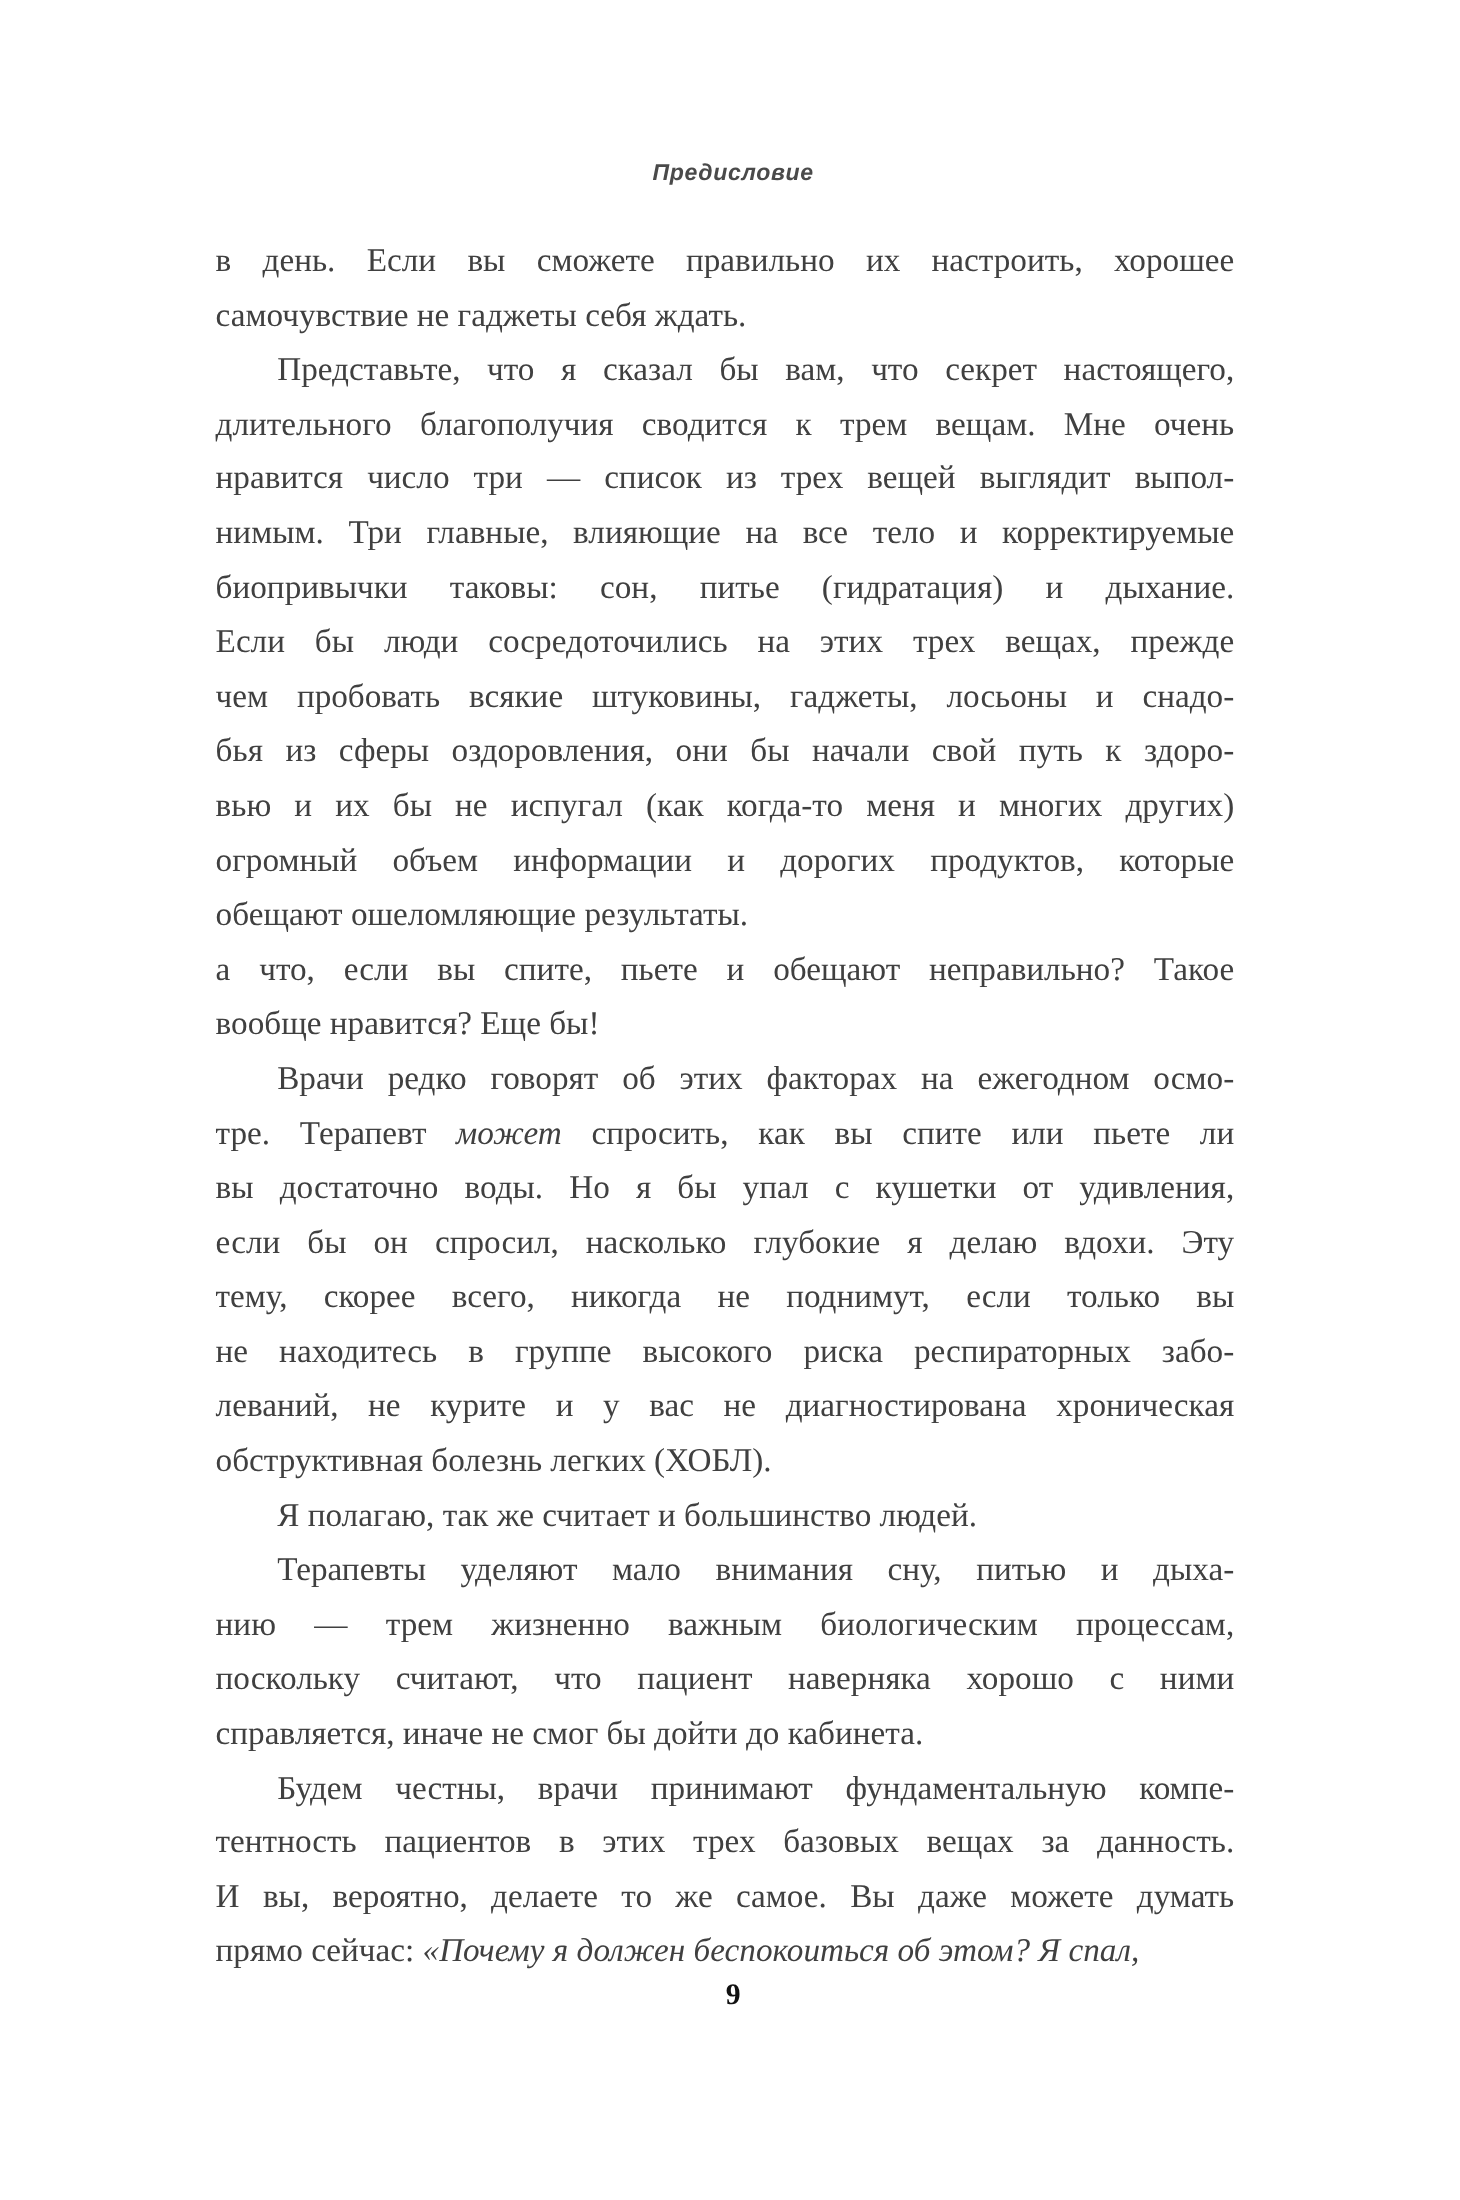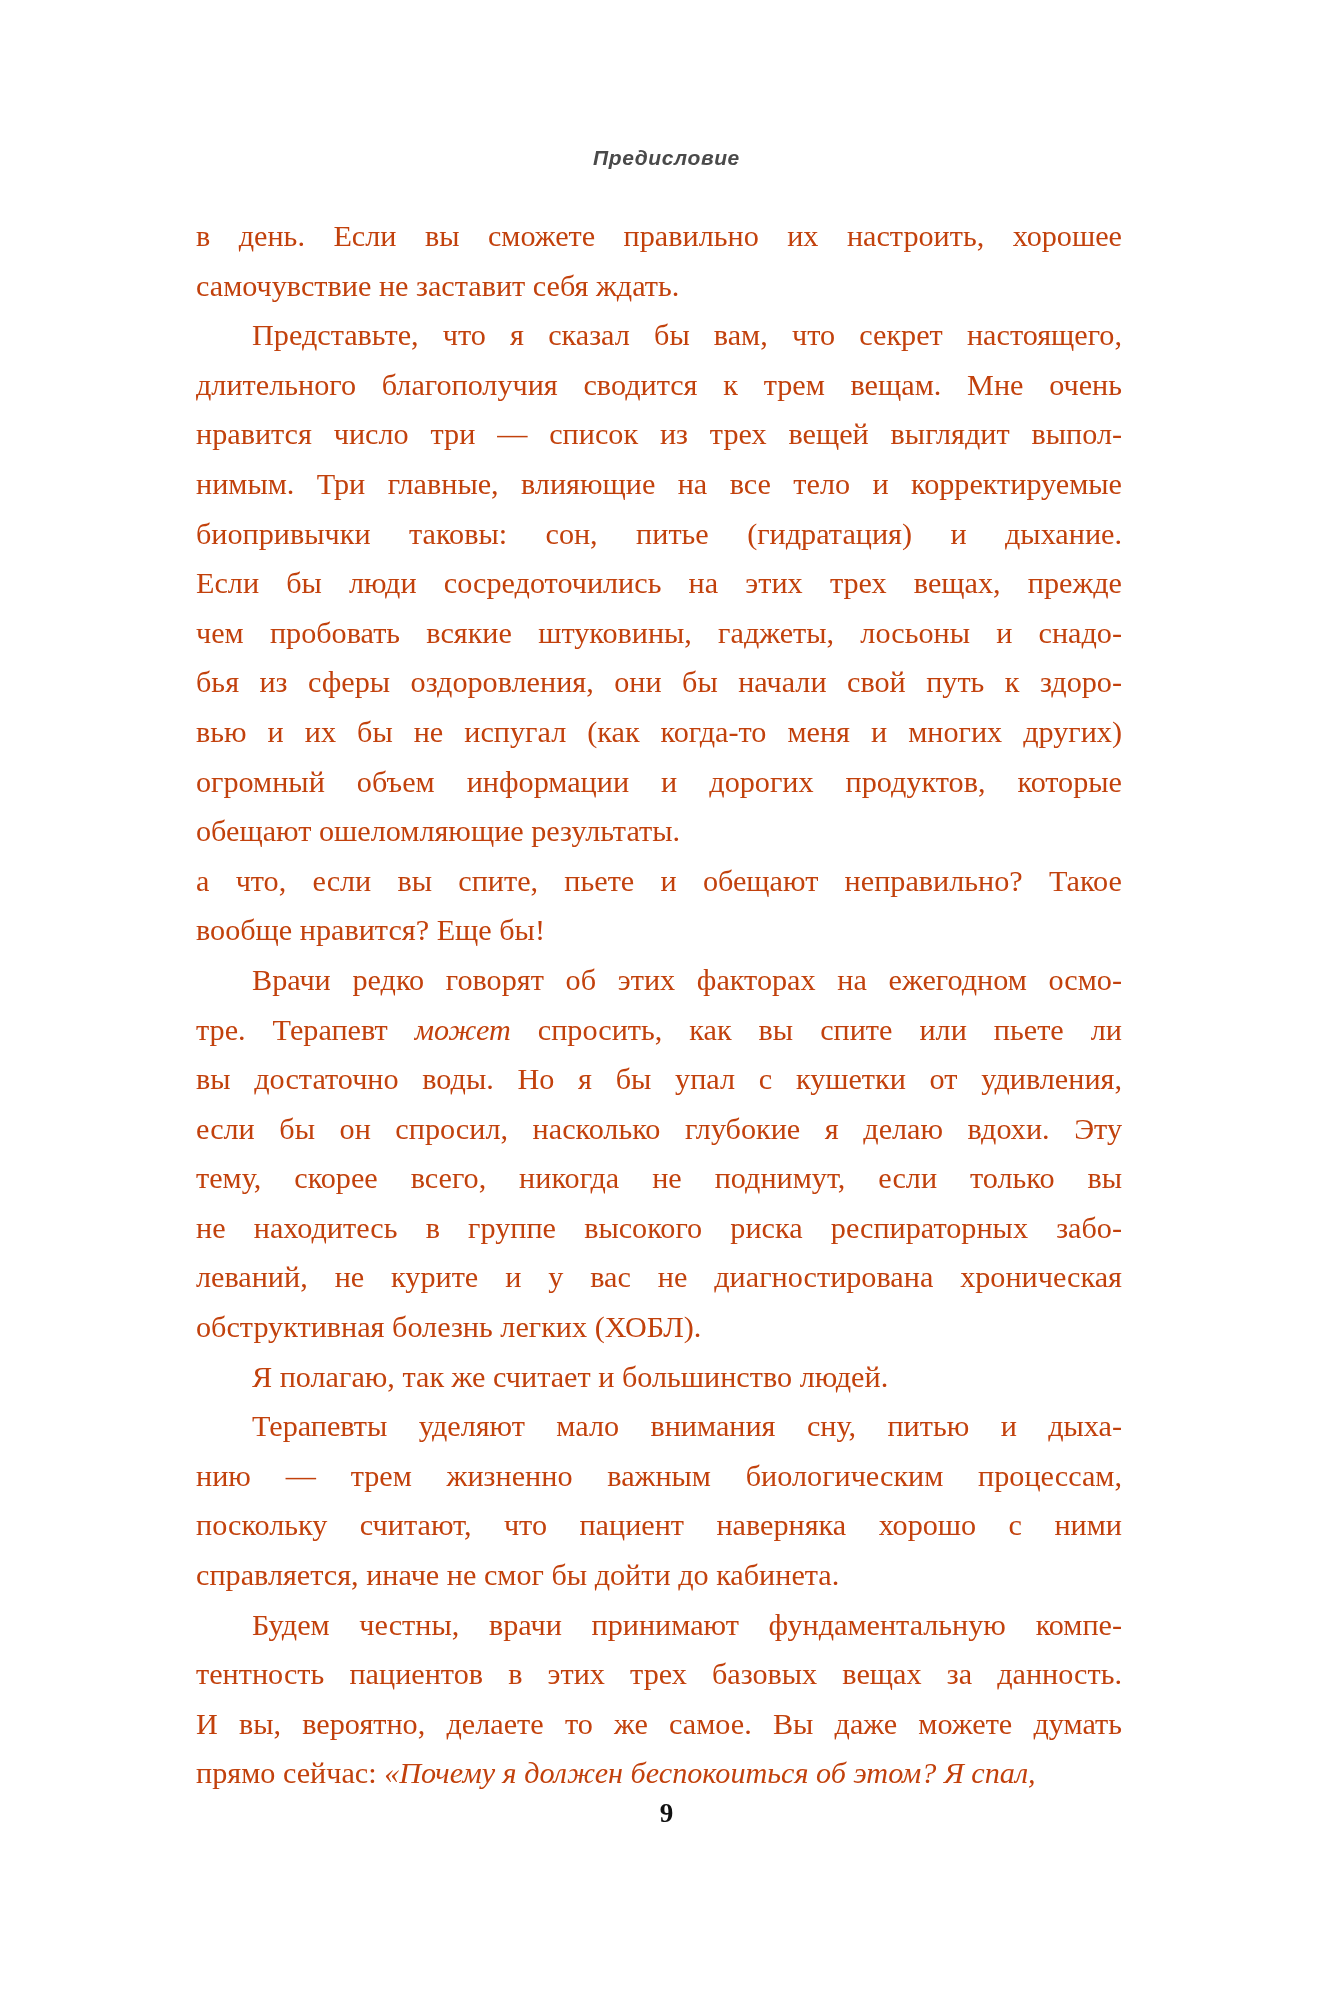--- a/index.html
+++ b/index.html
@@ -29,21 +29,21 @@
     color: #4a4a4a;
   }
   .text-block {
     position: absolute;
     top: 212px;
     left: 193px;
     width: 926px;
     font-family: "Liberation Serif", serif;
     font-size: 30.2px;
     line-height: 49.6px;
-    color: #c2410c;
+    color: #404040;
     text-align: justify;
     text-align-last: left;
     -webkit-hyphens: none;
     hyphens: none;
   }
   .para {
     margin: 0;
     text-indent: 0;
     white-space: pre-wrap;
   }
@@ -75,21 +75,21 @@
   }
 </style>
 </head>
 <body>
 
 <div class="page">
 
   <div class="running-head">Предисловие</div>
 
   <div class="text-block">
-      <p class="para"><span class="ln">в день. Если вы сможете правильно их настроить, хорошее</span><span class="ln last">самочувствие не заставит себя ждать.</span></p>
+      <p class="para"><span class="ln">в день. Если вы сможете правильно их настроить, хорошее</span><span class="ln last">самочувствие не гаджеты себя ждать.</span></p>
       <p class="para"><span class="ln"><span class="indent"></span>Представьте, что я сказал бы вам, что секрет настоящего,</span><span class="ln">длительного благополучия сводится к трем вещам. Мне очень</span><span class="ln">нравится число три — список из трех вещей выглядит выпол-</span><span class="ln">нимым. Три главные, влияющие на все тело и корректируемые</span><span class="ln">биопривычки таковы: сон, питье (гидратация) и дыхание.</span><span class="ln">Если бы люди сосредоточились на этих трех вещах, прежде</span><span class="ln">чем пробовать всякие штуковины, гаджеты, лосьоны и снадо-</span><span class="ln">бья из сферы оздоровления, они бы начали свой путь к здоро-</span><span class="ln">вью и их бы не испугал (как когда-то меня и многих других)</span><span class="ln">огромный объем информации и дорогих продуктов, которые</span><span class="ln last">обещают ошеломляющие результаты.</span></p>
       <p class="para"><span class="ln">а что, если вы спите, пьете и обещают неправильно? Такое</span><span class="ln last">вообще нравится? Еще бы!</span></p>
       <p class="para"><span class="ln"><span class="indent"></span>Врачи редко говорят об этих факторах на ежегодном осмо-</span><span class="ln">тре. Терапевт <em class="ital">может</em> спросить, как вы спите или пьете ли</span><span class="ln">вы достаточно воды. Но я бы упал с кушетки от удивления,</span><span class="ln">если бы он спросил, насколько глубокие я делаю вдохи. Эту</span><span class="ln">тему, скорее всего, никогда не поднимут, если только вы</span><span class="ln">не находитесь в группе высокого риска респираторных забо-</span><span class="ln">леваний, не курите и у вас не диагностирована хроническая</span><span class="ln last">обструктивная болезнь легких (ХОБЛ).</span></p>
       <p class="para"><span class="ln last"><span class="indent"></span>Я полагаю, так же считает и большинство людей.</span></p>
       <p class="para"><span class="ln"><span class="indent"></span>Терапевты уделяют мало внимания сну, питью и дыха-</span><span class="ln">нию — трем жизненно важным биологическим процессам,</span><span class="ln">поскольку считают, что пациент наверняка хорошо с ними</span><span class="ln last">справляется, иначе не смог бы дойти до кабинета.</span></p>
       <p class="para"><span class="ln"><span class="indent"></span>Будем честны, врачи принимают фундаментальную компе-</span><span class="ln">тентность пациентов в этих трех базовых вещах за данность.</span><span class="ln">И вы, вероятно, делаете то же самое. Вы даже можете думать</span><span class="ln last">прямо сейчас: <em class="ital">«Почему я должен беспокоиться об этом? Я спал,</em></span></p>
     </div>
 
   <div class="page-number">9</div>
 

